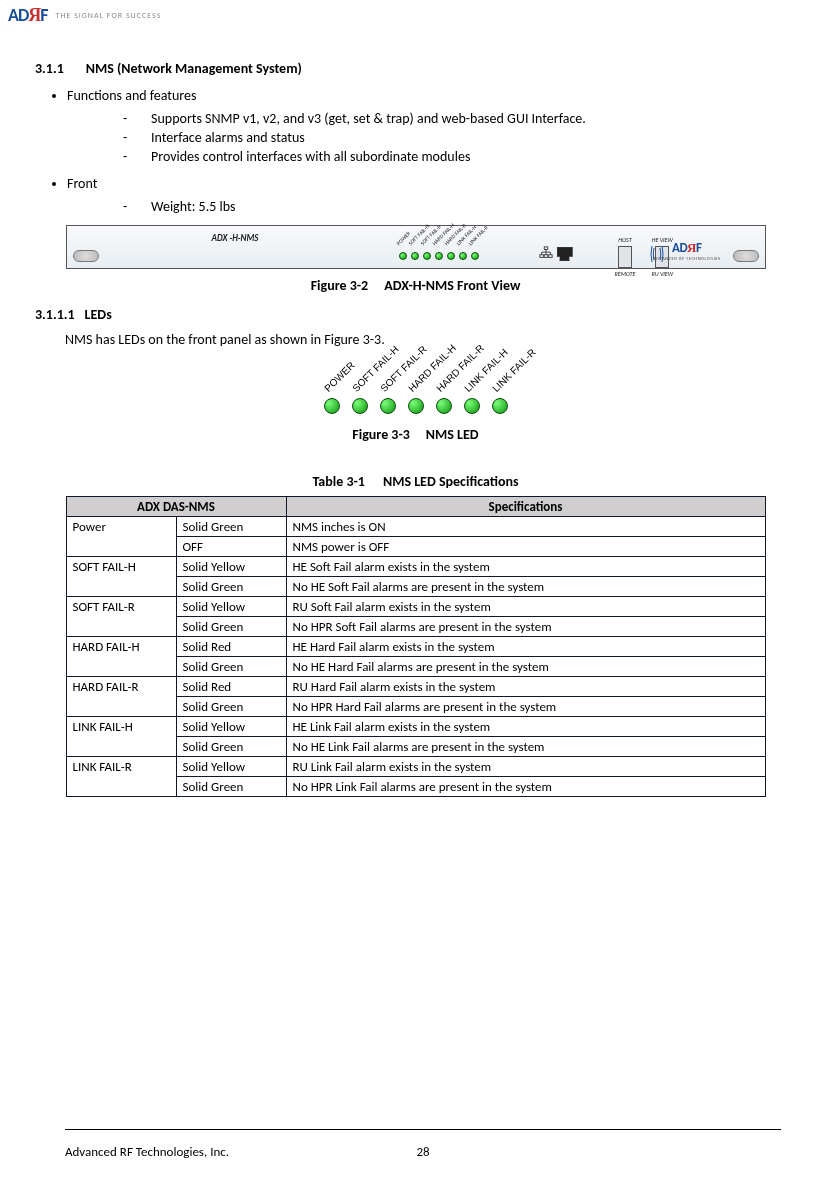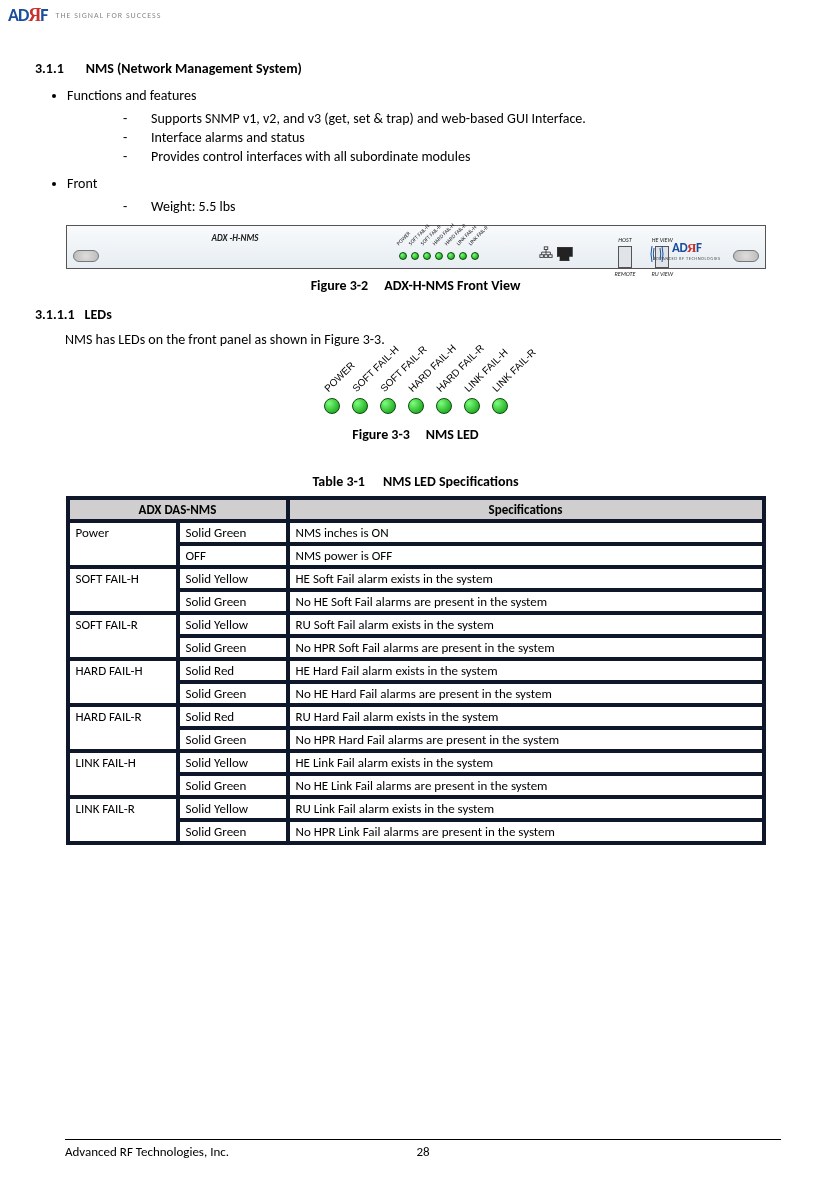--- a/index.html
+++ b/index.html
@@ -94,40 +94,40 @@
   
   .table-caption { font-weight:bold; text-align:center; margin: 30px 0 6px 0;}
   .table-caption .tabnum{ margin-right: 18px;}
   table.spec { 
     border-collapse: collapse; 
     width: 700px; 
     margin: 0 auto 10px auto;
     font-size: 13px;
   }
   table.spec th, table.spec td {
-    border: 4px solid #0f172a;
+    border: 1px solid #0f172a;
     padding: 2px 6px;
     text-align: left;
     vertical-align: top;
   }
   table.spec th {
     background: #d0cece;
     font-weight: bold;
     text-align: center;
   }
   table.spec td.rowhead { width: 110px; }
   table.spec td.state { width: 110px; }
 
   
   .footer {
     position: absolute;
     bottom: 20px;
     left: 65px; right: 50px;
     border-top: 1px solid #000;
-    padding-top: 4px;
+    padding-top: 14px;
     font-size: 13px;
     display:flex;
   }
   .footer .company{flex:0 0 auto;}
   .footer .pagenum{position:absolute; left:50%; transform:translateX(-50%);}
 </style>
 </head>
 <body>
 
 <div class="logo-bar">

